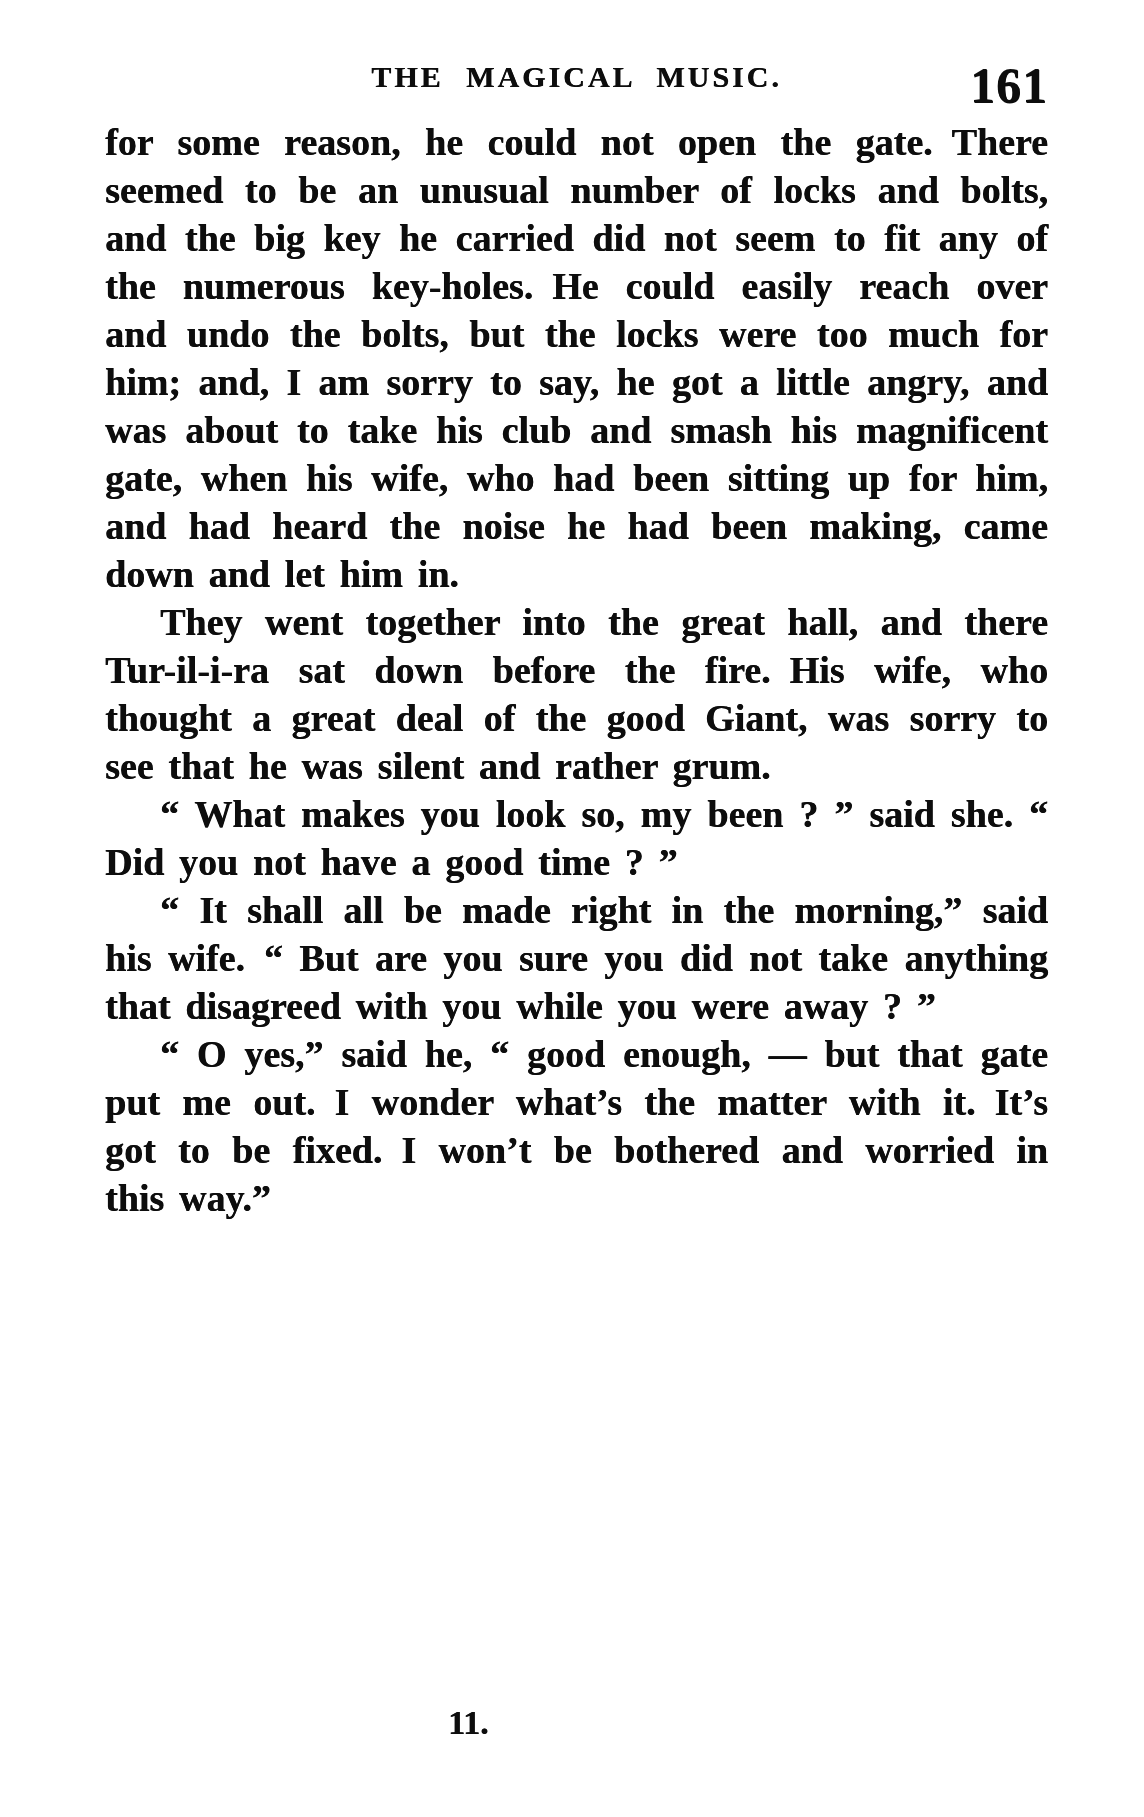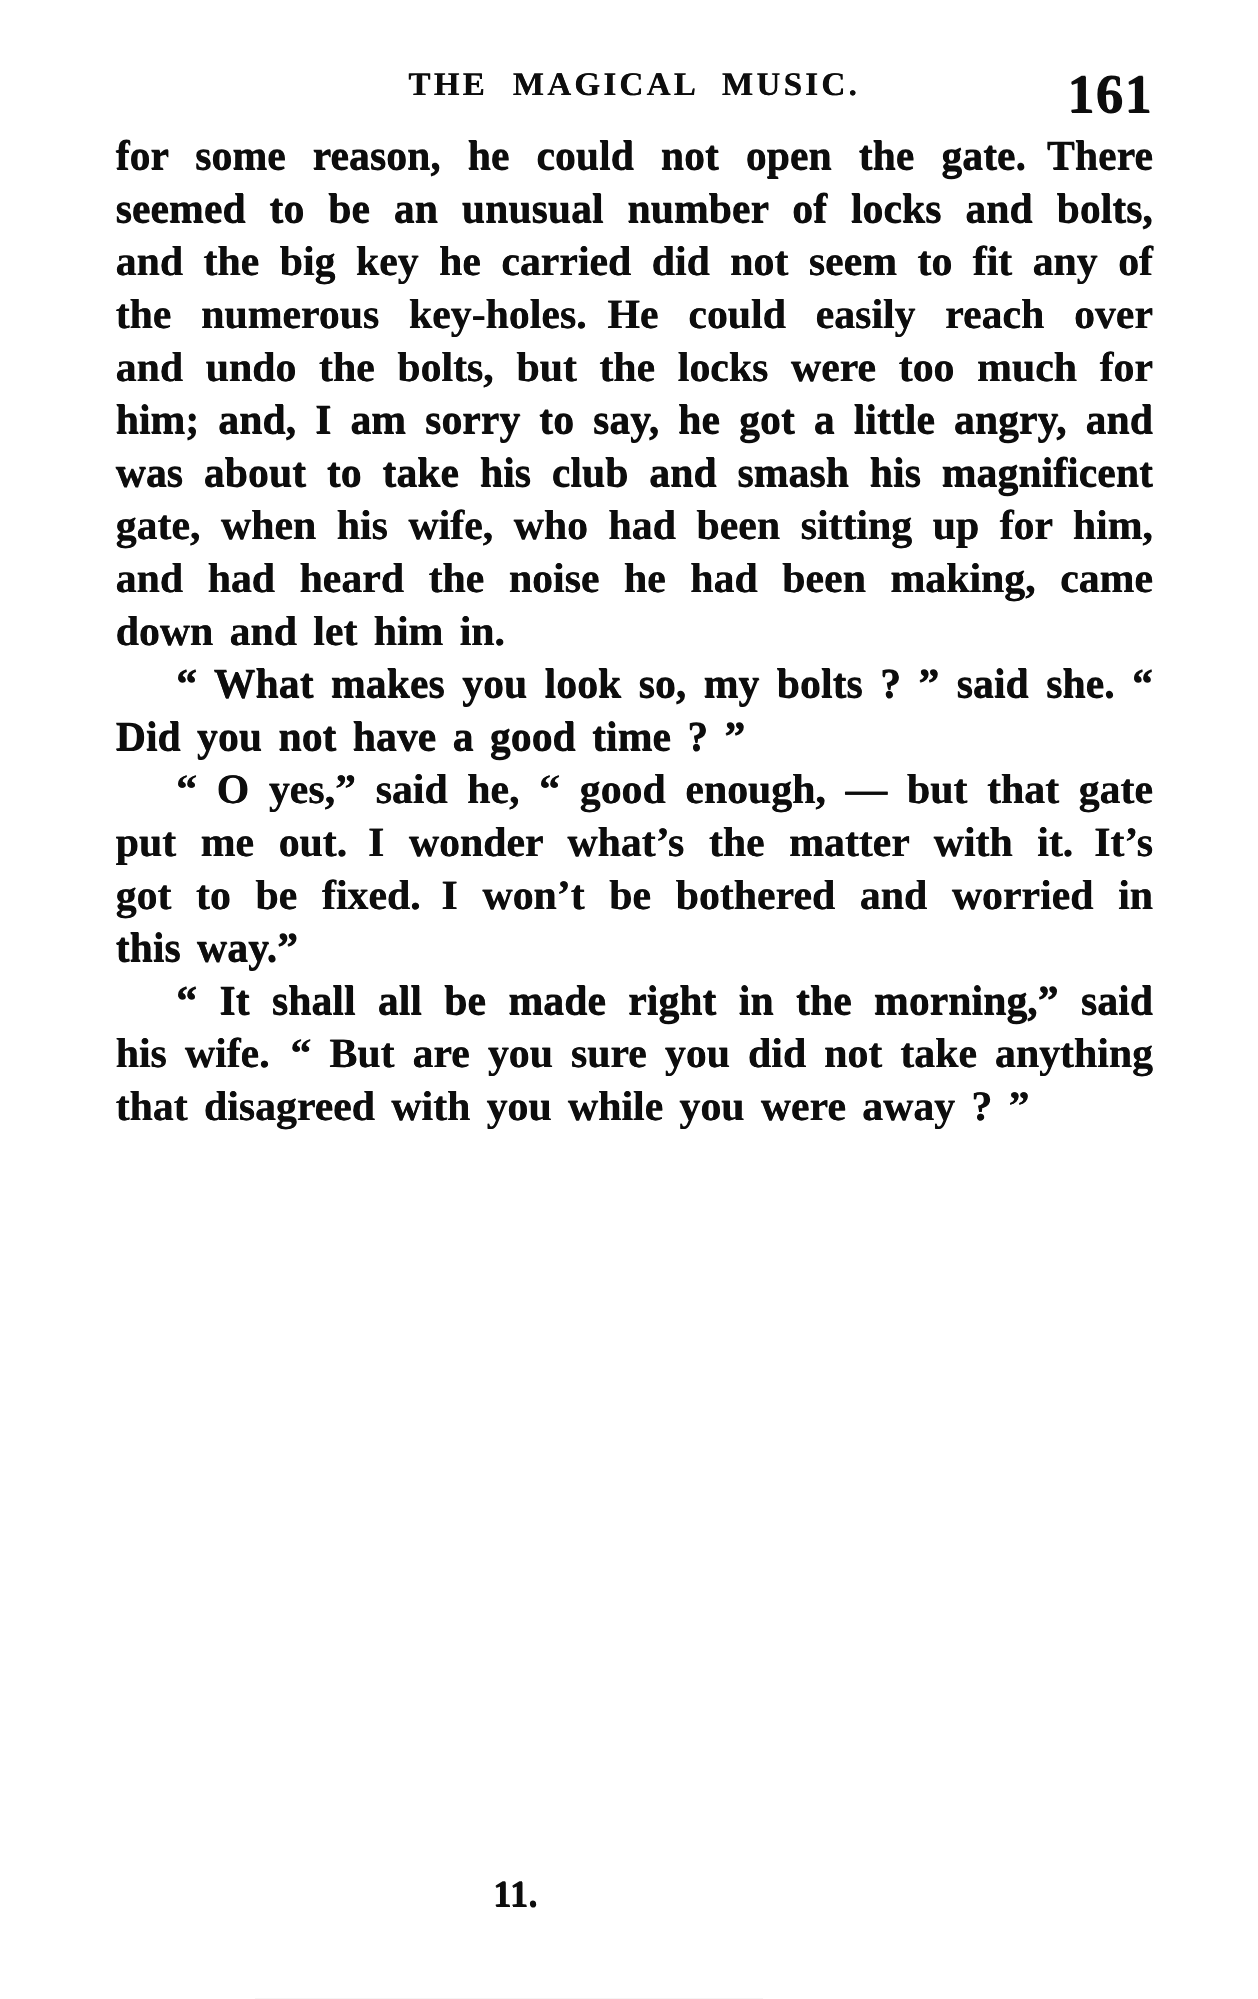--- a/index.html
+++ b/index.html
@@ -88,22 +88,23 @@
 
 <div class="page">
 
   <div class="header">
     <div class="running-title">THE MAGICAL MUSIC.</div>
     <div class="page-number">161</div>
   </div>
 
   <div class="body-text">
     <p class="para">for some reason, he could not open the gate. There seemed to be an unusual number of locks and bolts, and the big key he carried did not seem to fit any of the numerous key-holes. He could easily reach over and undo the bolts, but the locks were too much for him; and, I am sorry to say, he got a little angry, and was about to take his club and smash his magnificent gate, when his wife, who had been sitting up for him, and had heard the noise he had been making, came down and let him in.</p>
-    <p class="para indent">“ What makes you look so, my bolts ? ” said she. “ Did you not have a good time ? ”</p>
+    <p class="para indent">They went together into the great hall, and there Tur-il-i-ra sat down before the fire. His wife, who thought a great deal of the good Giant, was sorry to see that he was silent and rather grum.</p>
+    <p class="para indent">“ What makes you look so, my been ? ” said she. “ Did you not have a good time ? ”</p>
+    <p class="para indent">“ It shall all be made right in the morning,” said his wife. “ But are you sure you did not take anything that disagreed with you while you were away ? ”</p>
     <p class="para indent">“ O yes,” said he, “ good enough, — but that gate put me out. I wonder what’s the matter with it. It’s got to be fixed. I won’t be bothered and worried in this way.”</p>
-    <p class="para indent">“ It shall all be made right in the morning,” said his wife. “ But are you sure you did not take anything that disagreed with you while you were away ? ”</p>
   </div>
 
   <div class="footer">
     <span class="sig">11.</span>
   </div>
 
 </div>
 
 </body></html>

